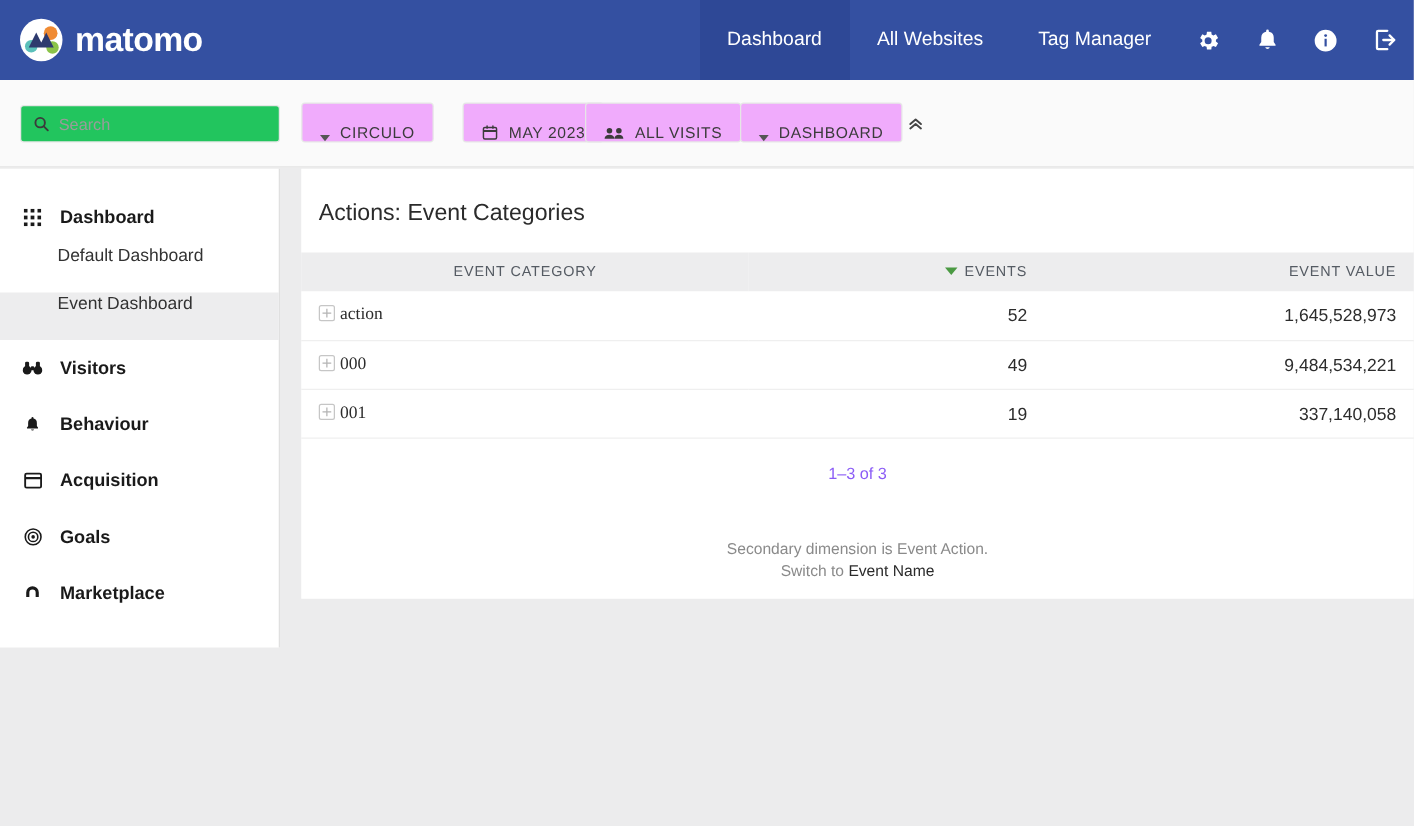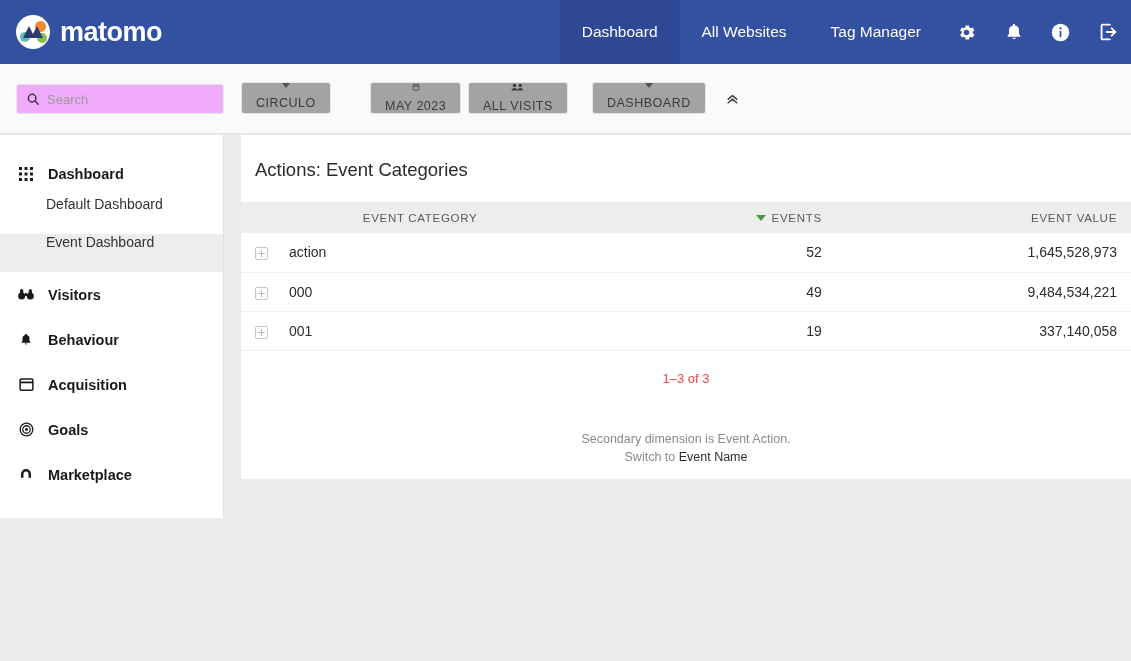--- a/index.html
+++ b/index.html
@@ -57,39 +57,38 @@
   
   .filterbar {
     position: absolute; top: 64px; left: 0;
     width: 1131px; height: 70px;
     background: #fafafa;
     border-bottom: 1px solid #e4e4e4;
   }
   .search-box {
     position: absolute; left: 16px; top: 84px;
     width: 208px; height: 30px;
-    background: #f0abfc; border: 1px solid #e6e6e6; border-radius: 3px;
+    background: #22c55e; border: 1px solid #e6e6e6; border-radius: 3px;
     display: flex; align-items: center; gap: 7px; padding: 0 9px;
   }
   .search-box svg { flex: none; }
   .search-input {
     border: none; outline: none; background: transparent;
     font-family: "Liberation Sans", sans-serif;
     font-size: 13px; color: #444; width: 100%;
   }
   .search-input::placeholder { color: #9b9b9b; }
 
   .chip {
     position: absolute; top: 82px; height: 32px;
-    background: #a3a3a3; border: 1px solid #e6e6e6; border-radius: 3px;
-    display: flex; align-items: center; gap: 8px;
+    background: #f0abfc; border: 1px solid #e6e6e6; border-radius: 3px;
+    display: flex; align-items: flex-end; gap: 8px;
     padding: 0 14px; cursor: pointer;
     font-size: 12.5px; letter-spacing: 0.5px; color: #3b3b3b;
     white-space: nowrap;
-    flex-direction: column;
   }
   .chip .caret {
     width: 0; height: 0; flex: none;
     border-left: 4px solid transparent; border-right: 4px solid transparent;
     border-top: 5px solid #555;
   }
   #chip-site    { left: 241px; }
   #chip-date    { left: 370px; }
   #chip-segment { left: 468px; }
   #chip-widget  { left: 592px; }
@@ -147,34 +146,34 @@
     display: inline-block; width: 0; height: 0; margin-right: 6px;
     border-left: 5px solid transparent; border-right: 5px solid transparent;
     border-top: 6px solid #4b9a43; vertical-align: middle;
   }
   tbody td {
     height: 39px; border-bottom: 1px solid #efefef;
     font-size: 14px; color: #2c2c2c; padding: 0 14px;
   }
   td.col-cat { text-align: left; }
   td.col-num { text-align: right; }
-  .cat-cell { display: flex; align-items: flex-end; gap: 21px; }
+  .cat-cell { display: flex; align-items: flex-start; gap: 4px; font-family: Liberation Serif, serif; }
   .expand-icon {
     width: 13px; height: 13px; flex: none;
     border: 1px solid #c6c6c6; border-radius: 2px;
     position: relative; cursor: pointer;
   }
   .expand-icon::before, .expand-icon::after {
     content: ""; position: absolute; background: #b4b4b4;
   }
   .expand-icon::before { left: 2px; right: 2px; top: 5px; height: 1px; }
   .expand-icon::after { top: 2px; bottom: 2px; left: 5px; width: 1px; }
 
   .pager {
-    text-align: center; font-size: 13px; color: #ef4444;
+    text-align: center; font-size: 13px; color: #8b5cf6;
     padding-top: 20px;
   }
   .footnote {
     text-align: center; font-size: 12.5px; color: #8a8a8a;
     line-height: 18px; padding-top: 44px;
   }
   .footnote .link { color: #2b2b2b; cursor: pointer; }
 </style>
 </head>
 <body>

